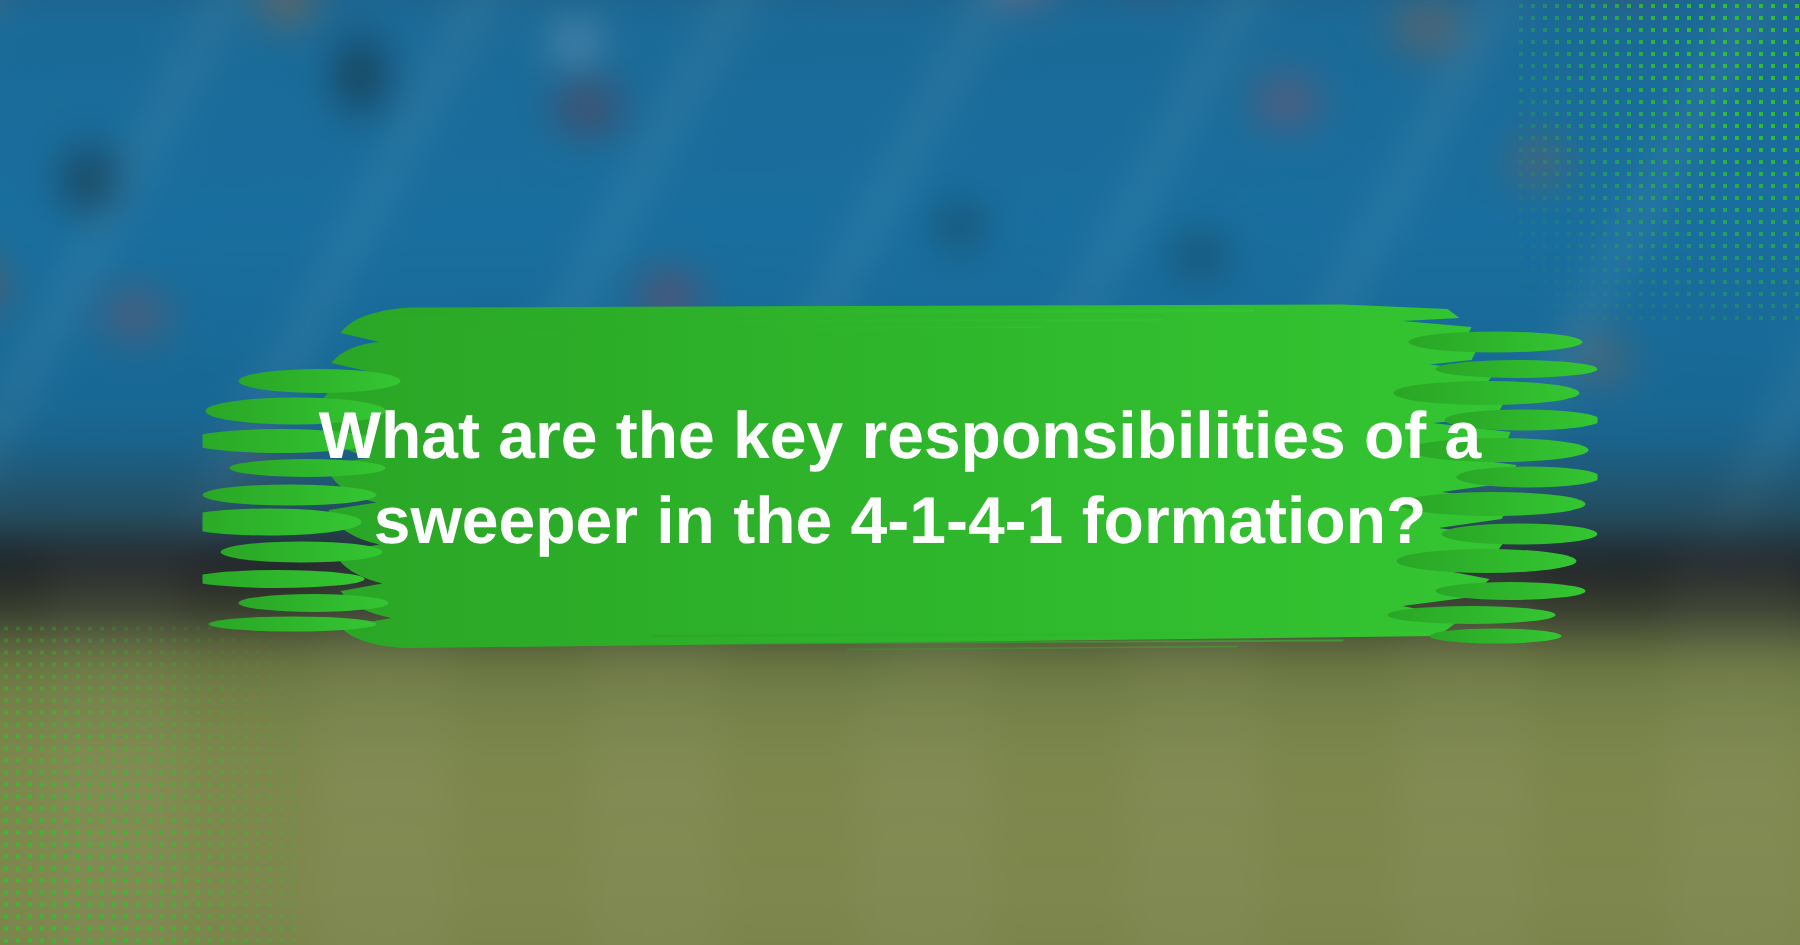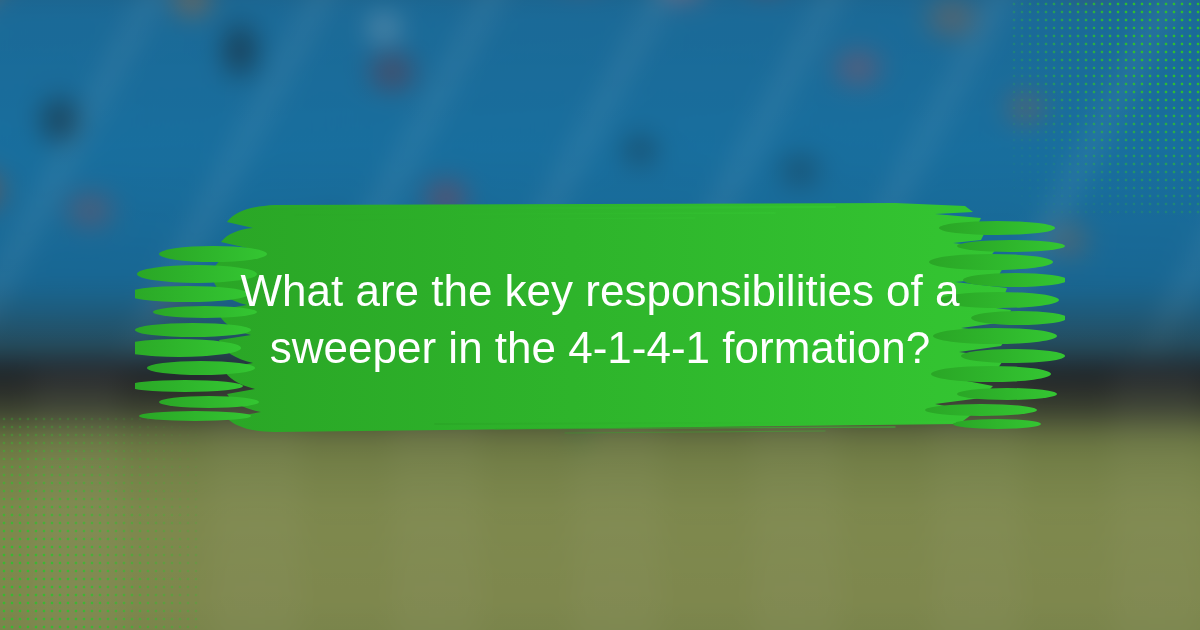--- a/index.html
+++ b/index.html
@@ -174,21 +174,21 @@
 
   .headline {
     position:absolute;
     left:210px;
     top:262px;
     width:780px;
     text-align:center;
     color:#ffffff;
     font-family:"Liberation Sans", sans-serif;
     font-size:44px;
-    font-weight:400;
+    font-weight:700;
     line-height:57px;
     letter-spacing:0px;
     white-space:pre-line;
   }
 </style>
 </head>
 <body>
 
 <div id="stage">
 

